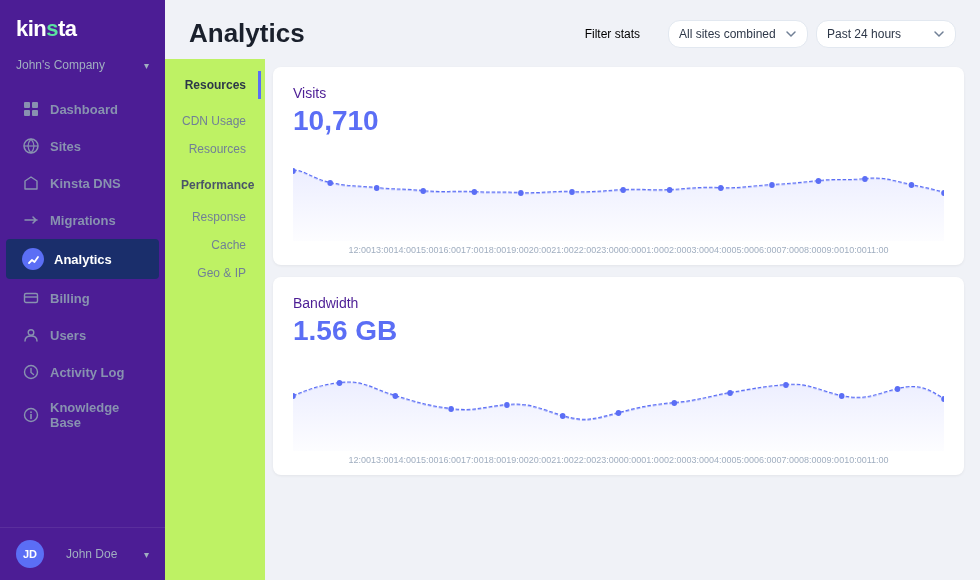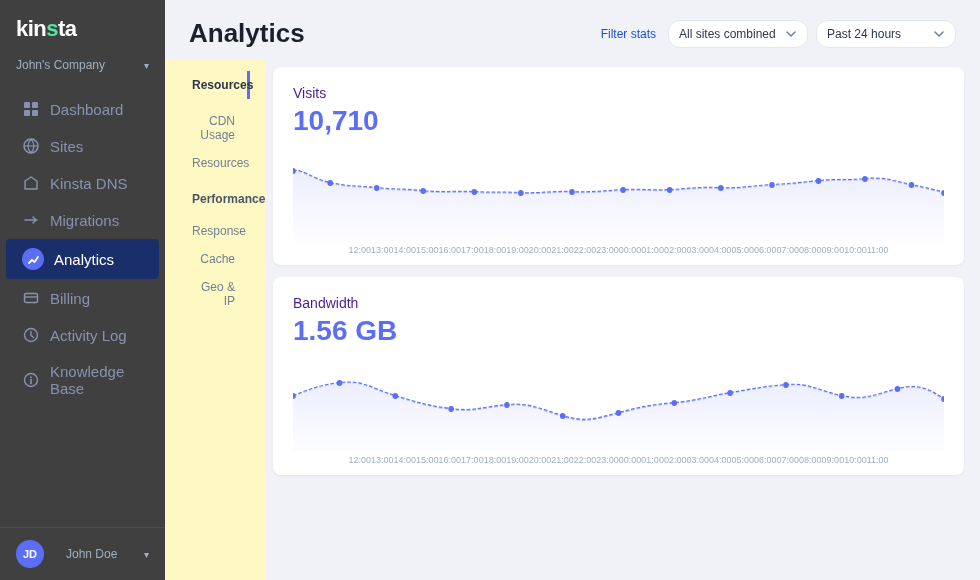--- a/index.html
+++ b/index.html
@@ -1,53 +1,53 @@
 <!DOCTYPE html>
 <html><head>
   <meta charset="utf-8">
   <style>
     * { box-sizing: border-box; margin: 0; padding: 0; }
     body { font-family: -apple-system, BlinkMacSystemFont, 'Segoe UI', sans-serif; display: flex; width: 980px; height: 580px; overflow: hidden; background: #f0f2f7; }
 
     
-    .sidebar { width: 165px; min-width: 165px; background: #404040; display: flex; flex-direction: column; height: 580px; }
+    .sidebar { width: 165px; min-width: 165px; background: #4c1d95; display: flex; flex-direction: column; height: 580px; }
     .sidebar-logo { padding: 16px 16px 10px; }
     .logo-text { color: white; font-size: 22px; font-weight: 700; letter-spacing: -0.5px; }
     .logo-text span { color: #5be3a0; }
     .company-selector { display: flex; align-items: center; justify-content: space-between; padding: 6px 16px 14px; cursor: pointer; }
     .company-name { color: #a0aec0; font-size: 12px; }
     .chevron-down { color: #a0aec0; font-size: 10px; }
 
     .nav-items { flex: 1; padding: 4px 0; overflow: hidden; }
-    .nav-item { display: flex; align-items: center; gap: 10px; padding: 9px 16px; cursor: pointer; color: #8892b0; font-size: 15px; font-weight: 400; transition: background 0.15s; border-radius: 4px; margin: 1px 6px; }
+    .nav-item { display: flex; align-items: center; gap: 10px; padding: 9px 16px; cursor: pointer; color: #8892b0; font-size: 13px; font-weight: 700; transition: background 0.15s; border-radius: 4px; margin: 1px 6px; }
     .nav-item.active { background: #1a2e6b; color: white; }
     .nav-icon { width: 18px; height: 18px; display: flex; align-items: center; justify-content: center; font-size: 14px; flex-shrink: 0; }
     .nav-icon.analytics-icon-circle { background: #5b6ef5; border-radius: 50%; width: 22px; height: 22px; display: flex; align-items: center; justify-content: center; font-size: 13px; }
 
     .sidebar-footer { padding: 12px 16px; border-top: 1px solid rgba(255,255,255,0.08); display: flex; align-items: center; justify-content: space-between; }
     .user-info { display: flex; align-items: center; gap: 8px; }
     .avatar { width: 28px; height: 28px; border-radius: 50%; background: #5b6ef5; display: flex; align-items: center; justify-content: center; color: white; font-size: 11px; font-weight: 600; }
     .user-name { color: #a0aec0; font-size: 12px; margin-left: 14px; }
 
     
     .main { flex: 1; display: flex; flex-direction: column; background: #f0f2f7; overflow: hidden; }
 
     
     .main-header { display: flex; align-items: center; justify-content: space-between; padding: 18px 24px 10px; background: #f0f2f7; }
     .page-title { font-size: 26px; font-weight: 700; color: #1a202c; }
     .header-controls { display: flex; align-items: center; gap: 8px; }
-    .filter-label { color: #1d4ed8; font-size: 12px; margin-right: 4px; }
+    .filter-label { color: #000000; font-size: 12px; margin-right: 20px; }
     .dropdown { display: flex; align-items: center; gap: 6px; background: white; border: 1px solid #e2e8f0; border-radius: 12px; padding: 6px 10px; cursor: pointer; font-size: 12px; color: #2d3748; min-width: 140px; justify-content: space-between; }
     .dropdown svg { width: 12px; height: 12px; }
 
     
     .content { display: flex; flex: 1; overflow: hidden; }
 
     
-    .sub-nav { width: 100px; min-width: 100px; padding: 12px 15px; background: #fef9c3; }
+    .sub-nav { width: 100px; min-width: 100px; padding: 12px 4px; background: #bef264; }
     .sub-nav-item { display: block; padding: 7px 12px; font-size: 12px; color: #718096; cursor: pointer; text-align: right; border-right: 3px solid transparent; transition: all 0.15s; }
     .sub-nav-item.active { color: #2d3748; border-right-color: #5b6ef5; font-weight: 600; }
 
     
     .charts-area { flex: 1; padding: 8px 16px 8px 8px; display: flex; flex-direction: column; gap: 12px; overflow-y: auto; }
 
     .chart-card { background: white; border-radius: 8px; padding: 18px 20px 10px; box-shadow: 0 1px 3px rgba(0,0,0,0.06); }
     .chart-label { font-size: 14px; color: #4c1d95; font-weight: 500; margin-bottom: 4px; }
     .chart-value { font-size: 28px; font-weight: 700; color: #5b6ef5; margin-bottom: 14px; }
     .chart-container { position: relative; height: 90px; }
@@ -116,20 +116,29 @@
       <span>Analytics</span>
     </div>
     <div class="nav-item">
       <span class="nav-icon">
         <svg width="16" height="16" viewBox="0 0 16 16" fill="none">
             <rect x="1.5" y="3.5" width="13" height="9" rx="1.5" stroke="#8892b0" stroke-width="1.4"></rect>
             <path d="M1.5 7h13" stroke="#8892b0" stroke-width="1.4"></path>
           </svg>
       </span>
       <span>Billing</span>
+    </div>
+    <div class="nav-item">
+      <span class="nav-icon">
+        <svg width="16" height="16" viewBox="0 0 16 16" fill="none">
+            <circle cx="8" cy="5.5" r="2.8" stroke="#8892b0" stroke-width="1.4"></circle>
+            <path d="M2 14c0-3.3 2.7-5 6-5s6 1.7 6 5" stroke="#8892b0" stroke-width="1.4" stroke-linecap="round"></path>
+          </svg>
+      </span>
+      <span>Users</span>
     </div>
     <div class="nav-item">
       <span class="nav-icon">
         <svg width="16" height="16" viewBox="0 0 16 16" fill="none">
             <circle cx="8" cy="8" r="6.5" stroke="#8892b0" stroke-width="1.4"></circle>
             <path d="M8 4.5v4l2.5 2" stroke="#8892b0" stroke-width="1.4" stroke-linecap="round"></path>
           </svg>
       </span>
       <span>Activity Log</span>
     </div>

